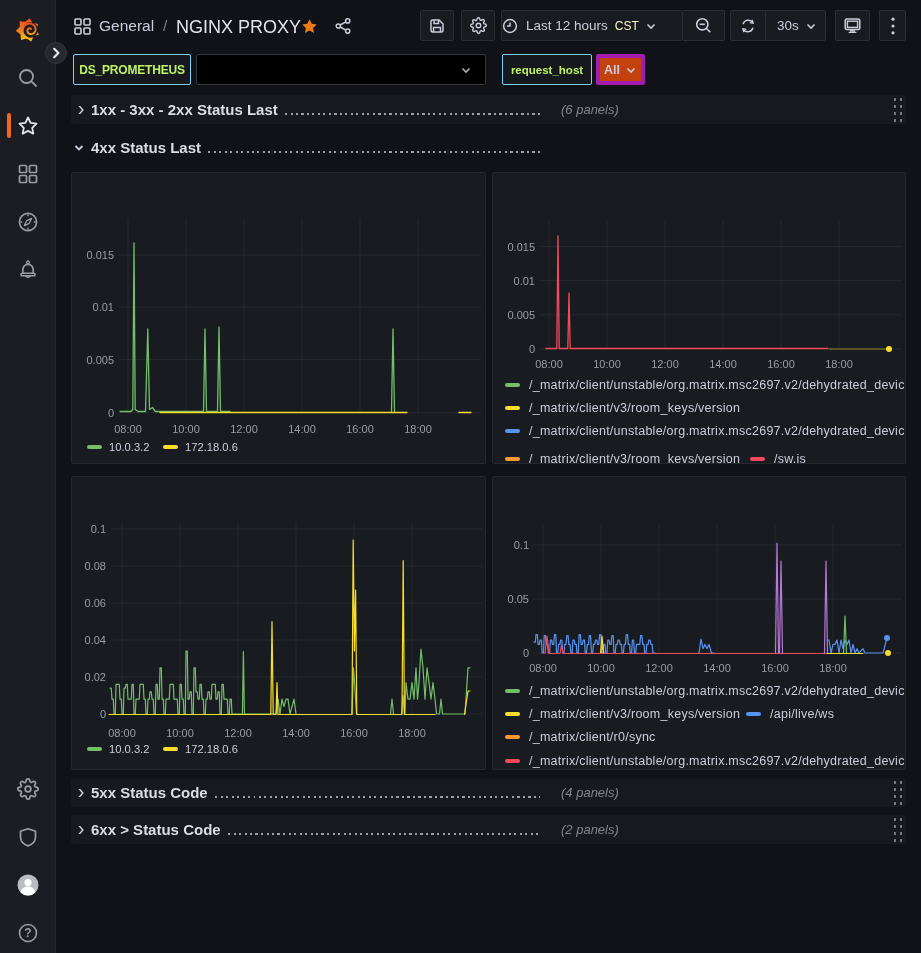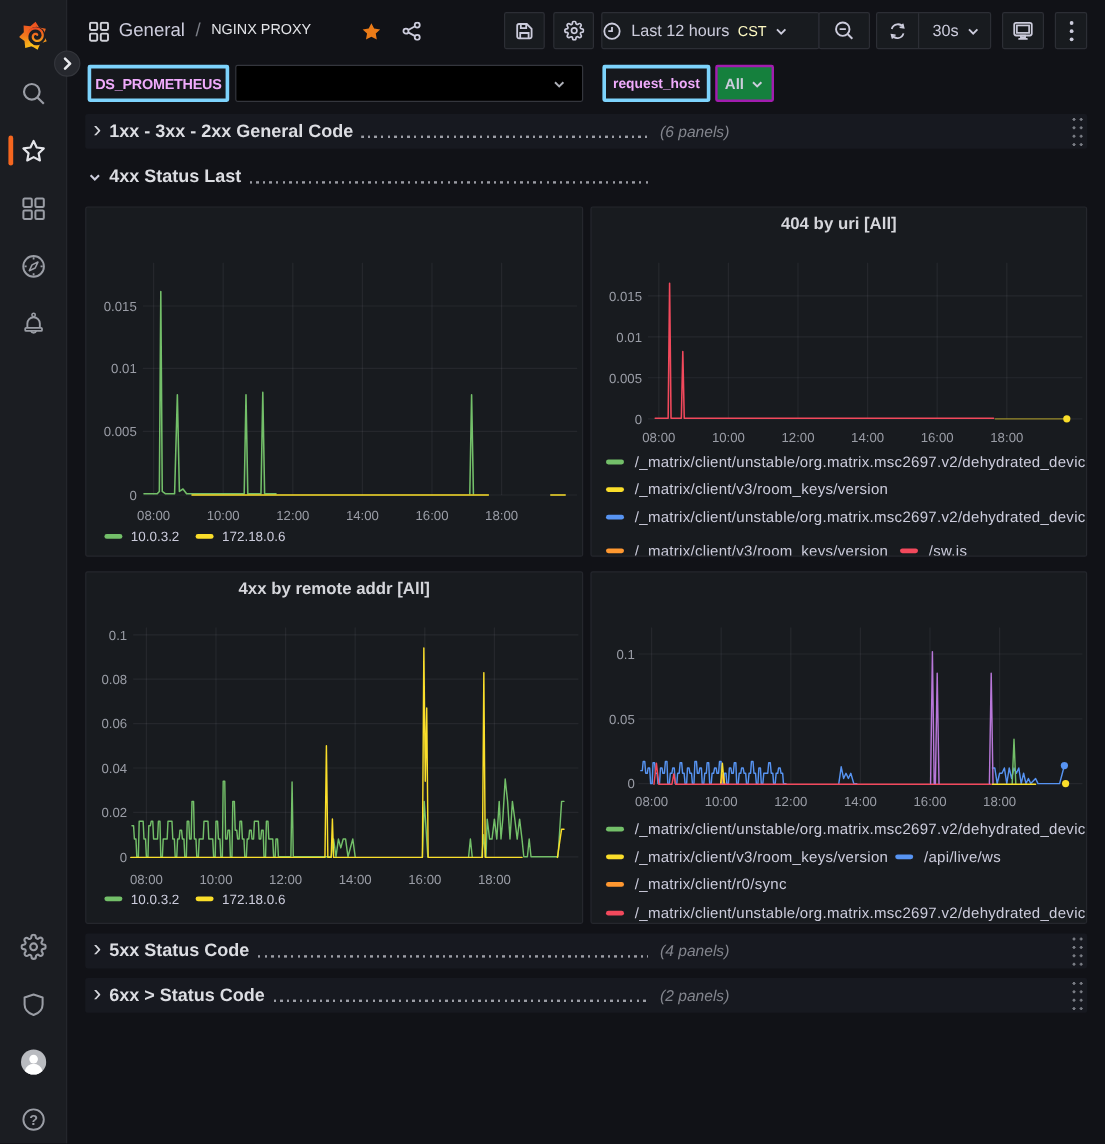--- a/index.html
+++ b/index.html
@@ -1,25 +1,25 @@
 <!DOCTYPE html>
 <html><head><meta charset="utf-8"><style>
 * { margin:0; padding:0; box-sizing:border-box; }
 html,body { width:921px; height:953px; background:#111217; font-family:"Liberation Sans",sans-serif; overflow:hidden; position:relative; }
 .abs { position:absolute; }
 #sidebar { left:0; top:0; width:56px; height:953px; background:#1b1d22; border-right:1px solid #24262c; }
 .navicon { position:absolute; left:17px; width:22px; height:22px; color:#9a9da5; }
 .btn { position:absolute; top:10px; height:31px; background:#181b1f; border:1px solid #2c2e35; border-radius:2px; display:flex; align-items:center; justify-content:center; color:#ccccdc; }
-.vlabel { position:absolute; top:54px; height:31px; background:#16181d; border:3px solid #7dd3fc; border-radius:2px; display:flex; align-items:center; justify-content:center; color:#f0abfc; font-weight:bold; }
+.vlabel { position:absolute; top:54px; height:31px; background:#16181d; border:1px solid #7dd3fc; border-radius:2px; display:flex; align-items:center; justify-content:center; color:#bef264; font-weight:bold; }
 .rowhead { position:absolute; left:71px; width:835px; height:29px; display:flex; align-items:center; }
 .rowhead .tw { display:flex; align-items:center; width:469px; }
 .rowhead .chev { width:20px; text-align:center; color:#d5d6dc; font-size:20px; line-height:12px; padding-bottom:4px; }
 .rowhead .title { font-size:15px; font-weight:bold; color:#dcdde2; white-space:nowrap; }
 .rowhead .leader { flex:1; height:2px; margin:0 0 0 7px; transform:translateY(4px); background-image:repeating-linear-gradient(90deg, rgba(200,201,210,0.75) 0 2px, transparent 2px 5.5px); }
-.rowhead .cnt { font-size:13px; font-style:italic; color:#83858d; white-space:nowrap; margin-left:10px; }
+.rowhead .cnt { font-size:13px; font-style:italic; color:#83858d; white-space:nowrap; margin-left:21px; }
 .panel { position:absolute; background:#181b1f; border:1px solid #25272d; border-radius:2px; overflow:hidden; }
 .ptitle { position:absolute; left:0; right:0; top:5px; text-align:center; font-size:14px; font-weight:bold; color:#d5d6db; }
 .draghandle { position:absolute; width:11px; height:27px;
   background-image:radial-gradient(circle, #7b7e86 1.1px, transparent 1.3px);
   background-size:6px 7px; background-position:0 0; }
 svg text { font-family:"Liberation Sans",sans-serif; }
 </style></head>
 <body>
 
 <div class="abs" id="sidebar">
@@ -83,21 +83,21 @@
 </svg>
 
 <svg class="abs" style="left:74px;top:18px" width="17" height="17" viewBox="0 0 17 17" fill="none" stroke="#d0d1d8" stroke-width="1.6">
   <rect x="1" y="1" width="6" height="6" rx="1"></rect>
     <rect x="10" y="1" width="6" height="6" rx="1"></rect>
   <rect x="1" y="10" width="6" height="6" rx="1"></rect>
     <rect x="10" y="10" width="6" height="6" rx="1"></rect>
 </svg>
 <div class="abs" style="left:99px;top:17px;font-size:15.5px;color:#ccccdc">General</div>
 <div class="abs" style="left:163px;top:17px;font-size:15.5px;color:#7b7e86">/</div>
-<div class="abs" style="left:176px;top:17px;font-size:12px;color:#e3e4e8">NGINX PROXY</div>
+<div class="abs" style="left:176px;top:17px;font-size:18px;color:#e3e4e8">NGINX PROXY</div>
 <svg class="abs" style="left:301px;top:18px" width="17" height="17" viewBox="0 0 24 24" fill="#eb7b18">
   <path d="M12 1.8 L15.2 8.2 L22.3 9.2 L17.1 14.1 L18.4 21.2 L12 17.8 L5.6 21.2 L6.9 14.1 L1.7 9.2 L8.8 8.2 Z"></path>
 </svg>
 <svg class="abs" style="left:335px;top:18px" width="16" height="16" viewBox="0 0 16 16" fill="none" stroke="#ccccdc" stroke-width="1.5">
   <circle cx="12.7" cy="2.9" r="2.1"></circle>
     <circle cx="3.3" cy="8" r="2.1"></circle>
     <circle cx="12.7" cy="13.1" r="2.1"></circle>
   <line x1="5.2" y1="7" x2="10.9" y2="3.9"></line>
     <line x1="5.2" y1="9" x2="10.9" y2="12.1"></line>
 </svg>
@@ -164,31 +164,31 @@
  </svg>
 </div>
 
 <div class="vlabel" style="left:73px;width:118px;font-size:12px;letter-spacing:-0.2px">DS_PROMETHEUS</div>
 <div class="abs" style="left:196px;top:54px;width:290px;height:31px;background:#000;border:1px solid #34363d;border-radius:2px">
   <svg width="12" height="12" viewBox="0 0 12 12" fill="none" stroke="#aeb0b8" stroke-width="1.6" style="position:absolute;right:13px;top:9px">
     <path d="M2.5 4.5 L6 8 L9.5 4.5"></path>
   </svg>
 </div>
 <div class="vlabel" style="left:502px;width:90px;font-size:11.5px">request_host</div>
-<div class="abs" style="left:596px;top:54px;width:49px;height:31px;background:#15803d;border:2px solid #a21caf;border-radius:2px;display:flex;align-items:center;justify-content:center">
+<div class="abs" style="left:596px;top:54px;width:49px;height:31px;background:#c2410c;border:4px solid #a21caf;border-radius:2px;display:flex;align-items:center;justify-content:center">
   <span style="color:#ccccdc;font-weight:bold;font-size:12.5px">All</span>
   <svg width="12" height="12" viewBox="0 0 12 12" fill="none" stroke="#ccccdc" stroke-width="1.6" style="margin-left:5px">
     <path d="M2.5 4.5 L6 8 L9.5 4.5"></path>
   </svg>
 </div>
 
 <div class="rowhead" style="top:95px;background:#171920;border-radius:2px">
   <div class="tw">
       <span class="chev">›</span>
-      <span class="title">1xx - 3xx - 2xx General Code</span>
+      <span class="title">1xx - 3xx - 2xx Status Last</span>
       <span class="leader"></span>
     </div>
   <span class="cnt">(6 panels)</span>
   <div class="draghandle" style="right:3px;top:1px"></div>
 </div>
 <div class="rowhead" style="top:133px">
   <div class="tw">
       <svg width="12" height="12" viewBox="0 0 12 12" fill="none" stroke="#ccccdc" stroke-width="1.8" style="margin:0 6px 0 2px">
         <path d="M2.5 4 L6 7.5 L9.5 4"></path>
       </svg>
@@ -239,21 +239,20 @@
       <text x="346" y="260" text-anchor="middle" font-size="11" fill="#9a9da6">18:00</text>
       <path d="M48.0,238.5 L59.0,238.5 L60.8,236.5 L62.0,70.0 L63.2,236.5 L66.0,238.5 L73.5,238.5 L75.8,156.0 L77.5,236.5 L80.5,234.5 L83.5,238.5 L131.5,238.5 L133.0,156.0 L134.5,238.5 L145.5,238.5 L147.0,154.0 L148.5,238.5 L158.0,238.5 M319.5,238.5 L321.0,156.0 L322.5,238.5 " stroke="#73BF69" stroke-width="1.3" fill="none" stroke-linejoin="round" stroke-linecap="round"></path>
       <path d="M88.0,239.5 L335.0,239.5 M387.0,239.5 L399.0,239.5 " stroke="#FADE2A" stroke-width="1.3" fill="none" stroke-linejoin="round" stroke-linecap="round"></path>
       <rect x="15" y="272" width="15" height="4" rx="2" fill="#73BF69"></rect>
       <text x="37" y="278" font-size="11.2" fill="#ccccdc">10.0.3.2</text>
       <rect x="91" y="272" width="15" height="4" rx="2" fill="#FADE2A"></rect>
       <text x="113" y="278" font-size="11.2" fill="#ccccdc">172.18.0.6</text>
     </svg>
 </div>
 <div class="panel" style="left:492px;top:172px;width:414px;height:292px">
-  <div class="ptitle">404 by uri [All]</div>
   <svg width="414" height="292" viewBox="0 0 414 292" style="position:absolute;left:0;top:0">
       <line x1="56" y1="46" x2="56" y2="176" stroke="rgba(204,204,220,0.075)" stroke-width="1"></line>
       <line x1="114" y1="46" x2="114" y2="176" stroke="rgba(204,204,220,0.075)" stroke-width="1"></line>
       <line x1="172" y1="46" x2="172" y2="176" stroke="rgba(204,204,220,0.075)" stroke-width="1"></line>
       <line x1="230" y1="46" x2="230" y2="176" stroke="rgba(204,204,220,0.075)" stroke-width="1"></line>
       <line x1="288" y1="46" x2="288" y2="176" stroke="rgba(204,204,220,0.075)" stroke-width="1"></line>
       <line x1="346" y1="46" x2="346" y2="176" stroke="rgba(204,204,220,0.075)" stroke-width="1"></line>
       <line x1="47" y1="73.6" x2="409" y2="73.6" stroke="rgba(204,204,220,0.075)" stroke-width="1"></line>
       <line x1="47" y1="107.7" x2="409" y2="107.7" stroke="rgba(204,204,220,0.075)" stroke-width="1"></line>
       <line x1="47" y1="141.8" x2="409" y2="141.8" stroke="rgba(204,204,220,0.075)" stroke-width="1"></line>
@@ -277,21 +276,20 @@
       <text x="36" y="239" font-size="12.5" fill="#ccccdc" letter-spacing="0.25">/_matrix/client/v3/room_keys/version</text>
       <rect x="12" y="256" width="15" height="4" rx="2" fill="#5794F2"></rect>
       <text x="36" y="262" font-size="12.5" fill="#ccccdc" letter-spacing="0.25">/_matrix/client/unstable/org.matrix.msc2697.v2/dehydrated_device</text>
       <rect x="12" y="284" width="15" height="4" rx="2" fill="#FF9830"></rect>
       <text x="36" y="290" font-size="12.5" fill="#ccccdc" letter-spacing="0.25">/_matrix/client/v3/room_keys/version</text>
       <rect x="257" y="284" width="15" height="4" rx="2" fill="#F2495C"></rect>
       <text x="281" y="290" font-size="12.5" fill="#ccccdc" letter-spacing="0.25">/sw.js</text>
     </svg>
 </div>
 <div class="panel" style="left:71px;top:476px;width:415px;height:294px">
-  <div class="ptitle">4xx by remote addr [All]</div>
   <svg width="415" height="294" viewBox="0 0 415 294" style="position:absolute;left:0;top:0">
       <line x1="50" y1="46" x2="50" y2="237" stroke="rgba(204,204,220,0.075)" stroke-width="1"></line>
       <line x1="108" y1="46" x2="108" y2="237" stroke="rgba(204,204,220,0.075)" stroke-width="1"></line>
       <line x1="166" y1="46" x2="166" y2="237" stroke="rgba(204,204,220,0.075)" stroke-width="1"></line>
       <line x1="224" y1="46" x2="224" y2="237" stroke="rgba(204,204,220,0.075)" stroke-width="1"></line>
       <line x1="282" y1="46" x2="282" y2="237" stroke="rgba(204,204,220,0.075)" stroke-width="1"></line>
       <line x1="340" y1="46" x2="340" y2="237" stroke="rgba(204,204,220,0.075)" stroke-width="1"></line>
       <line x1="39" y1="52" x2="410" y2="52" stroke="rgba(204,204,220,0.075)" stroke-width="1"></line>
       <line x1="39" y1="89" x2="410" y2="89" stroke="rgba(204,204,220,0.075)" stroke-width="1"></line>
       <line x1="39" y1="126" x2="410" y2="126" stroke="rgba(204,204,220,0.075)" stroke-width="1"></line>

